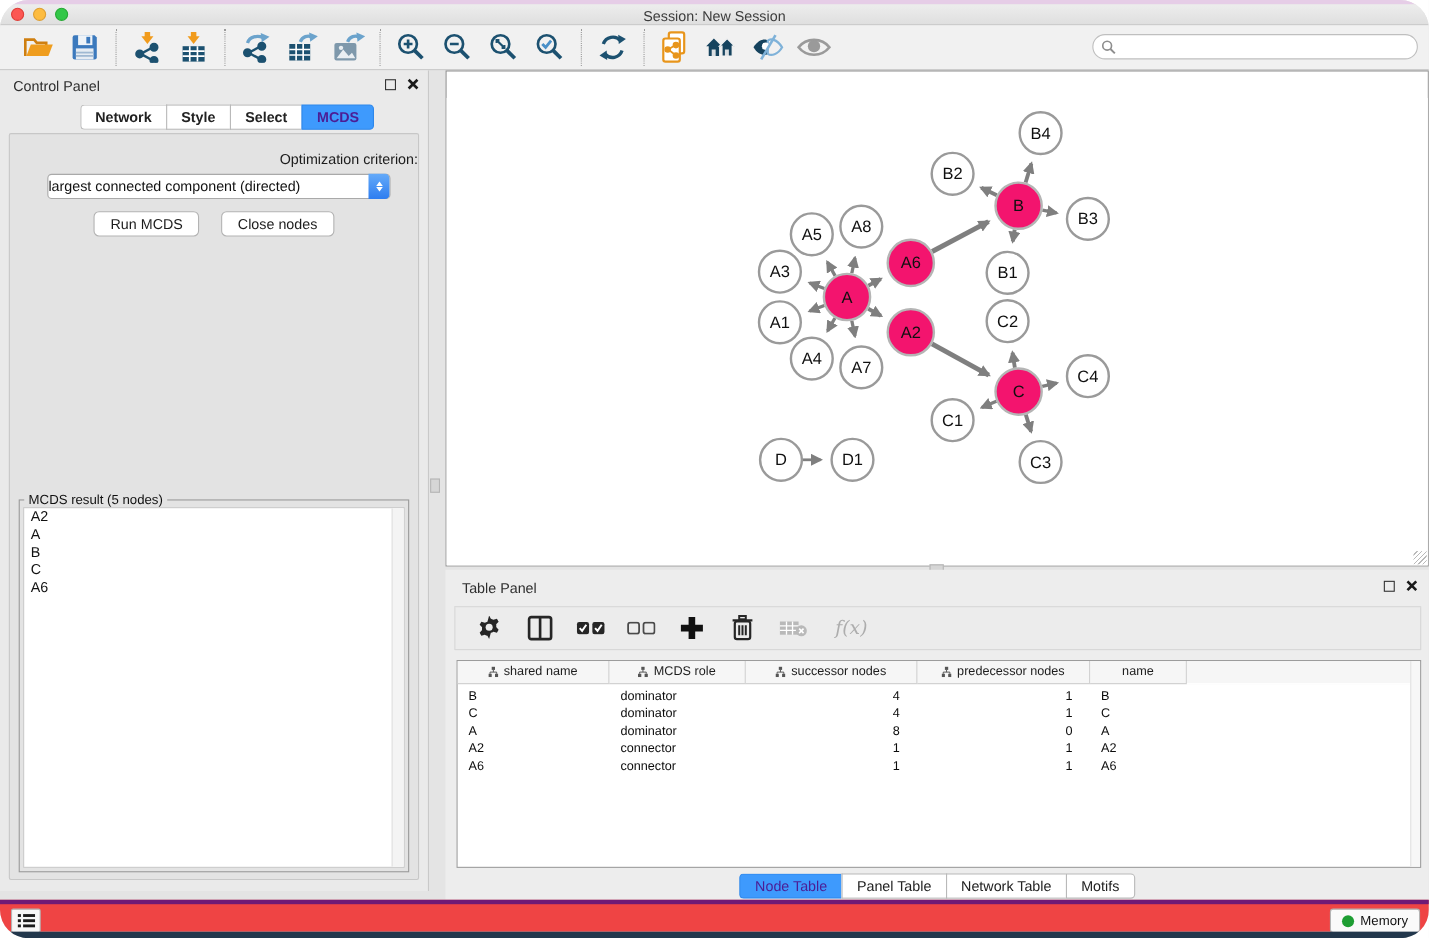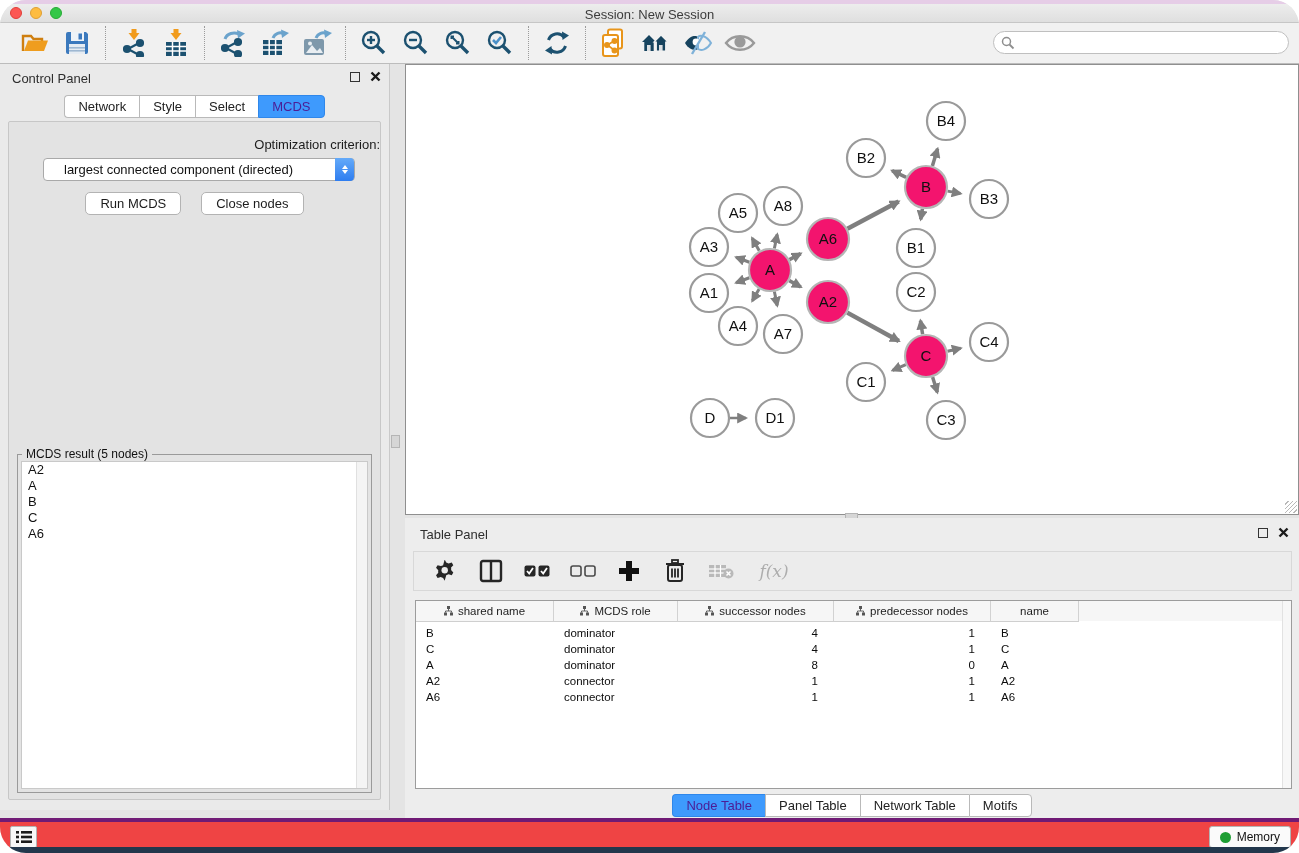--- a/index.html
+++ b/index.html
@@ -32,32 +32,32 @@
   
   .workspace { position:absolute; left:0; top:64px; width:1299px; height:754px; background:#e4e4e4; }
 
   
   .control-panel { position:absolute; left:0; top:0; width:390px; height:746px; background:#eaeaea;
                    border-right:1px solid #c9c9c9; }
   .panel-head { position:absolute; left:0; top:0; width:100%; height:26px; }
   .panel-head .ph-title { position:absolute; left:12px; top:7px; font-size:13px; color:#2e2e2e; }
   .ph-icons { position:absolute; right:8px; top:7px; display:flex; gap:10px; align-items:center; }
   .float-box { width:10px; height:10px; border:1.5px solid #333; }
-  .tabs-row { position:absolute; left:0; top:31px; width:100%; display:flex; justify-content:center; }
+  .tabs-row { position:absolute; left:12px; top:31px; width:100%; display:flex; justify-content:center;font-weight:bold; }
   .tab { font-size:13px; padding:3px 13px; background:#fff; border:1px solid #b9b9b9;
          border-right:none; color:#222; }
   .tab:first-child { border-radius:4px 0 0 4px; }
   .tab:last-child  { border-radius:0 4px 4px 0; border-right:1px solid #b9b9b9; }
   .tab.active { background:#3e9afd; color:#4c1d95; border-color:#2f87ea; }
   .cp-inner { position:absolute; left:8px; right:8px; top:57px; bottom:10px; background:#e3e3e3;
               border:1px solid #c7c7c7; border-radius:2px; }
   .opt-label { position:absolute; left:0; width:100%; top:15px; text-align:right; font-size:13px; color:#1c1c1c; }
   .combo { position:absolute; left:34px; top:36px; width:312px; height:23px; background:#fff;
            border:1px solid #a9a9a9; border-radius:4px; font-size:13px; color:#111;
-           line-height:21px; padding-left:20px; }
+           line-height:21px; padding-left:0; }
   .combo .stepper { position:absolute; right:0; top:-1px; width:19px; height:23px; border-radius:0 4px 4px 0;
            background:linear-gradient(#64aaf9,#2e7df0); display:flex; flex-direction:column;
            align-items:center; justify-content:center; gap:1px; }
   .combo .stepper span { width:0; height:0; border-left:3.5px solid transparent; border-right:3.5px solid transparent; }
   .arr-up { border-bottom:4px solid #fff; }
   .arr-dn { border-top:4px solid #fff; }
   .cp-buttons { position:absolute; left:0; width:100%; top:70px; display:flex; justify-content:center; gap:20px; }
   .pbtn { background:#fff; border:1px solid #b3b3b3; border-radius:5px; font-size:13px;
           color:#1c1c1c; padding:3px 14px; height:23px; }
   .result-box { position:absolute; left:8px; right:8px; top:332px; bottom:6px;

